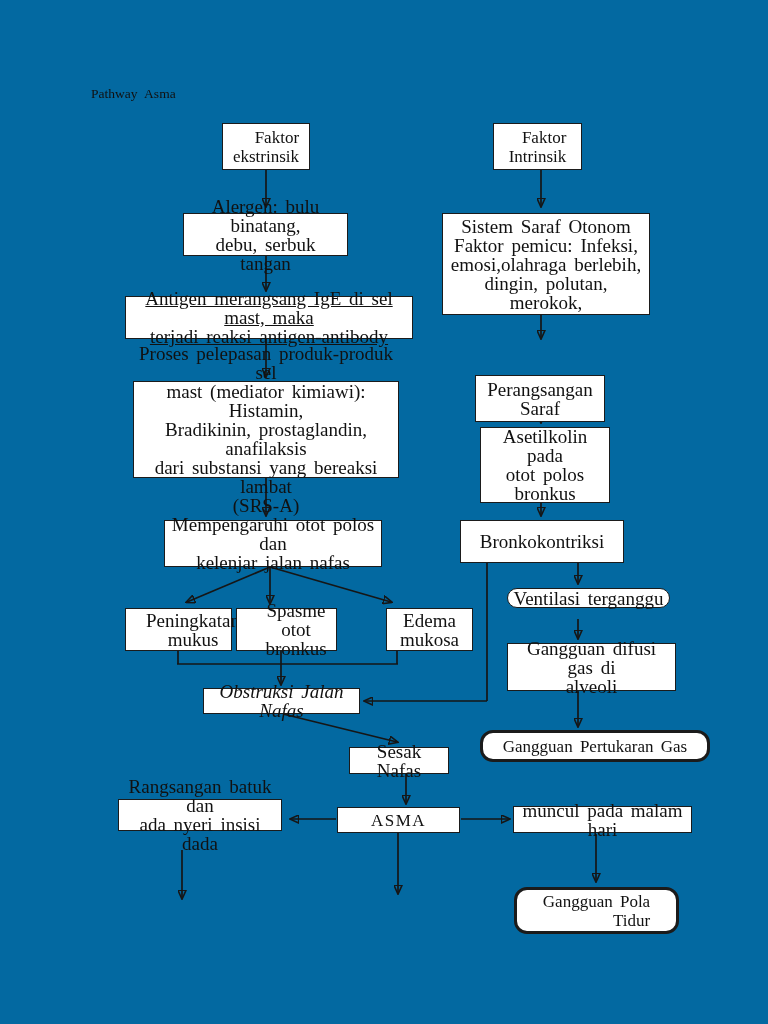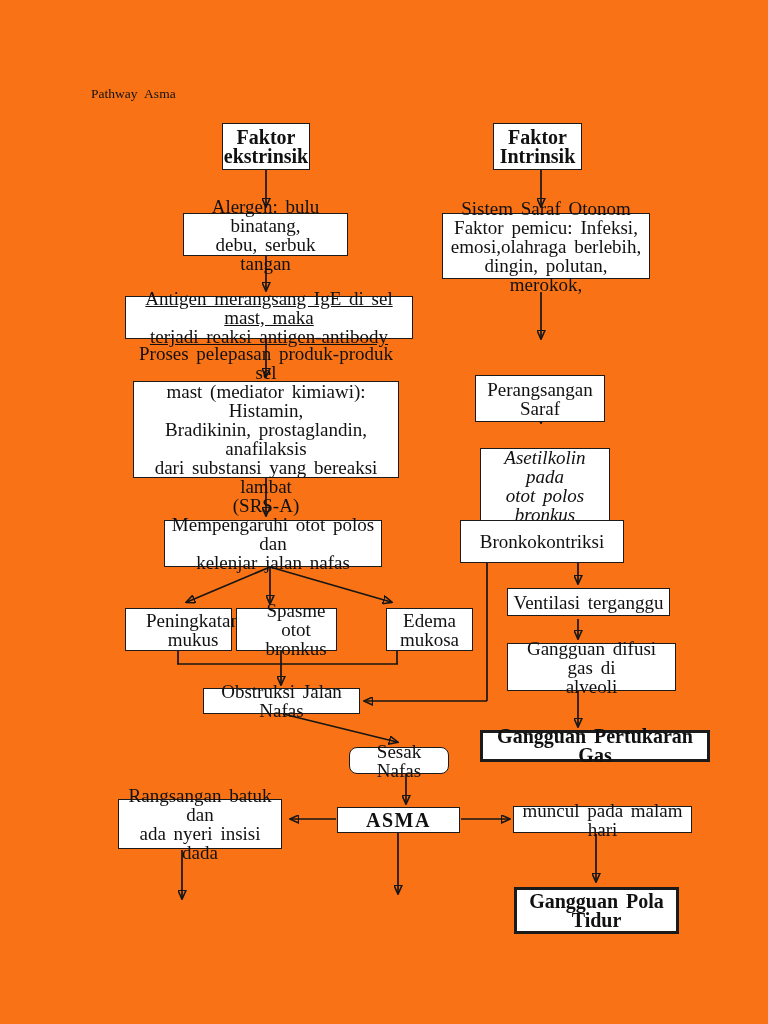--- a/index.html
+++ b/index.html
@@ -4,21 +4,21 @@
 <style>
   html, body {
     margin: 0; padding: 0;
     background: #ffffff;
     font-family: "Liberation Serif", serif;
   }
   #canvas {
     position: relative;
     width: 768px;
     height: 1024px;
-    background: #f97316;
+    background: #0369a1;
     overflow: hidden;
   }
   #page-title {
     position: absolute;
     left: 91px; top: 86px;
     font-size: 13.5px;
     color: #111111;
     word-spacing: 4px;
     white-space: pre;
   }
@@ -32,25 +32,27 @@
     border: 1.5px solid #1b1b1b;
     background: #ffffff;
     color: #111111;
     font-size: 19px;
     line-height: 19px;
     white-space: pre-line;
     word-spacing: 3px;
     padding: 1px 3px;
   }
   .node.bold {
-    font-weight: bold;
-    font-size: 20px;
+    font-weight: normal;
+    font-size: 17px;
+    text-align: right;
   }
   .node.thick {
     border-width: 3px;
+    border-radius: 13px;
   }
   .node.asma {
     letter-spacing: 1.5px;
     word-spacing: 0;
   }
   #flow-arrows {
     position: absolute;
     left: 0; top: 0;
     width: 768px; height: 1024px;
     pointer-events: none;
@@ -112,67 +114,67 @@
 
   <div class="node bold" style="left:222px; top:123px; width:88px; height:47px;">Faktor
 ekstrinsik</div>
 
   <div class="node bold" style="left:493px; top:123px; width:89px; height:47px;">Faktor
 Intrinsik</div>
 
   <div class="node" style="left:183px; top:213px; width:165px; height:43px;">Alergen: bulu binatang,
 debu, serbuk tangan</div>
 
-  <div class="node" style="left:442px; top:213px; width:208px; height:66px;">Sistem Saraf Otonom
+  <div class="node" style="left:442px; top:213px; width:208px; height:102px;">Sistem Saraf Otonom
 Faktor pemicu: Infeksi,
 emosi,olahraga berlebih,
 dingin, polutan, merokok,</div>
 
   <div class="node" style="left:125px; top:296px; width:288px; height:43px;text-decoration:underline;">Antigen merangsang IgE di sel mast, maka
 terjadi reaksi antigen-antibody</div>
 
   <div class="node" style="left:133px; top:381px; width:266px; height:97px;">Proses pelepasan produk-produk sel
 mast (mediator kimiawi): Histamin,
 Bradikinin, prostaglandin, anafilaksis
 dari substansi yang bereaksi lambat
 (SRS-A)</div>
 
   <div class="node" style="left:475px; top:343px; width:130px; height:47px;margin-top:32px;">Perangsangan
 Saraf</div>
 
-  <div class="node" style="left:480px; top:448px; width:130px; height:76px;font-style:italic;">Asetilkolin pada
+  <div class="node" style="left:480px; top:427px; width:130px; height:76px;">Asetilkolin pada
 otot polos
 bronkus</div>
 
   <div class="node" style="left:460px; top:520px; width:164px; height:43px;">Bronkokontriksi</div>
 
   <div class="node" style="left:164px; top:520px; width:218px; height:47px;">Mempengaruhi otot polos dan
 kelenjar jalan nafas</div>
 
   <div class="node" style="left:125px; top:608px; width:107px; height:43px;padding-left:32px;">Peningkatan
 mukus</div>
 
   <div class="node" style="left:236px; top:608px; width:101px; height:43px;padding-left:22px;">Spasme otot
 bronkus</div>
 
   <div class="node" style="left:345px; top:608px; width:87px; height:43px;margin-left:41px;">Edema
 mukosa</div>
 
-  <div class="node" style="left:507px; top:588px; width:163px; height:28px;">Ventilasi terganggu</div>
+  <div class="node" style="left:507px; top:588px; width:163px; height:20px;border-radius:12px;">Ventilasi terganggu</div>
 
   <div class="node" style="left:507px; top:643px; width:169px; height:48px;">Gangguan difusi gas di
 alveoli</div>
 
   <div class="node bold thick" style="left:480px; top:730px; width:230px; height:32px;">Gangguan Pertukaran Gas</div>
 
-  <div class="node" style="left:203px; top:688px; width:157px; height:26px;">Obstruksi Jalan Nafas</div>
+  <div class="node" style="left:203px; top:688px; width:157px; height:26px;font-style:italic;">Obstruksi Jalan Nafas</div>
 
-  <div class="node" style="left:349px; top:747px; width:100px; height:27px;border-radius:8px;">Sesak Nafas</div>
+  <div class="node" style="left:349px; top:747px; width:100px; height:27px;">Sesak Nafas</div>
 
-  <div class="node" style="left:118px; top:799px; width:164px; height:50px;">Rangsangan batuk dan
+  <div class="node" style="left:118px; top:799px; width:164px; height:32px;">Rangsangan batuk dan
 ada nyeri insisi dada</div>
 
   <div class="node bold asma" style="left:337px; top:807px; width:123px; height:26px;">ASMA</div>
 
   <div class="node" style="left:513px; top:806px; width:179px; height:27px;">muncul pada malam hari</div>
 
   <div class="node bold thick" style="left:514px; top:887px; width:165px; height:47px;">Gangguan Pola
 Tidur</div>
 
 </div>

